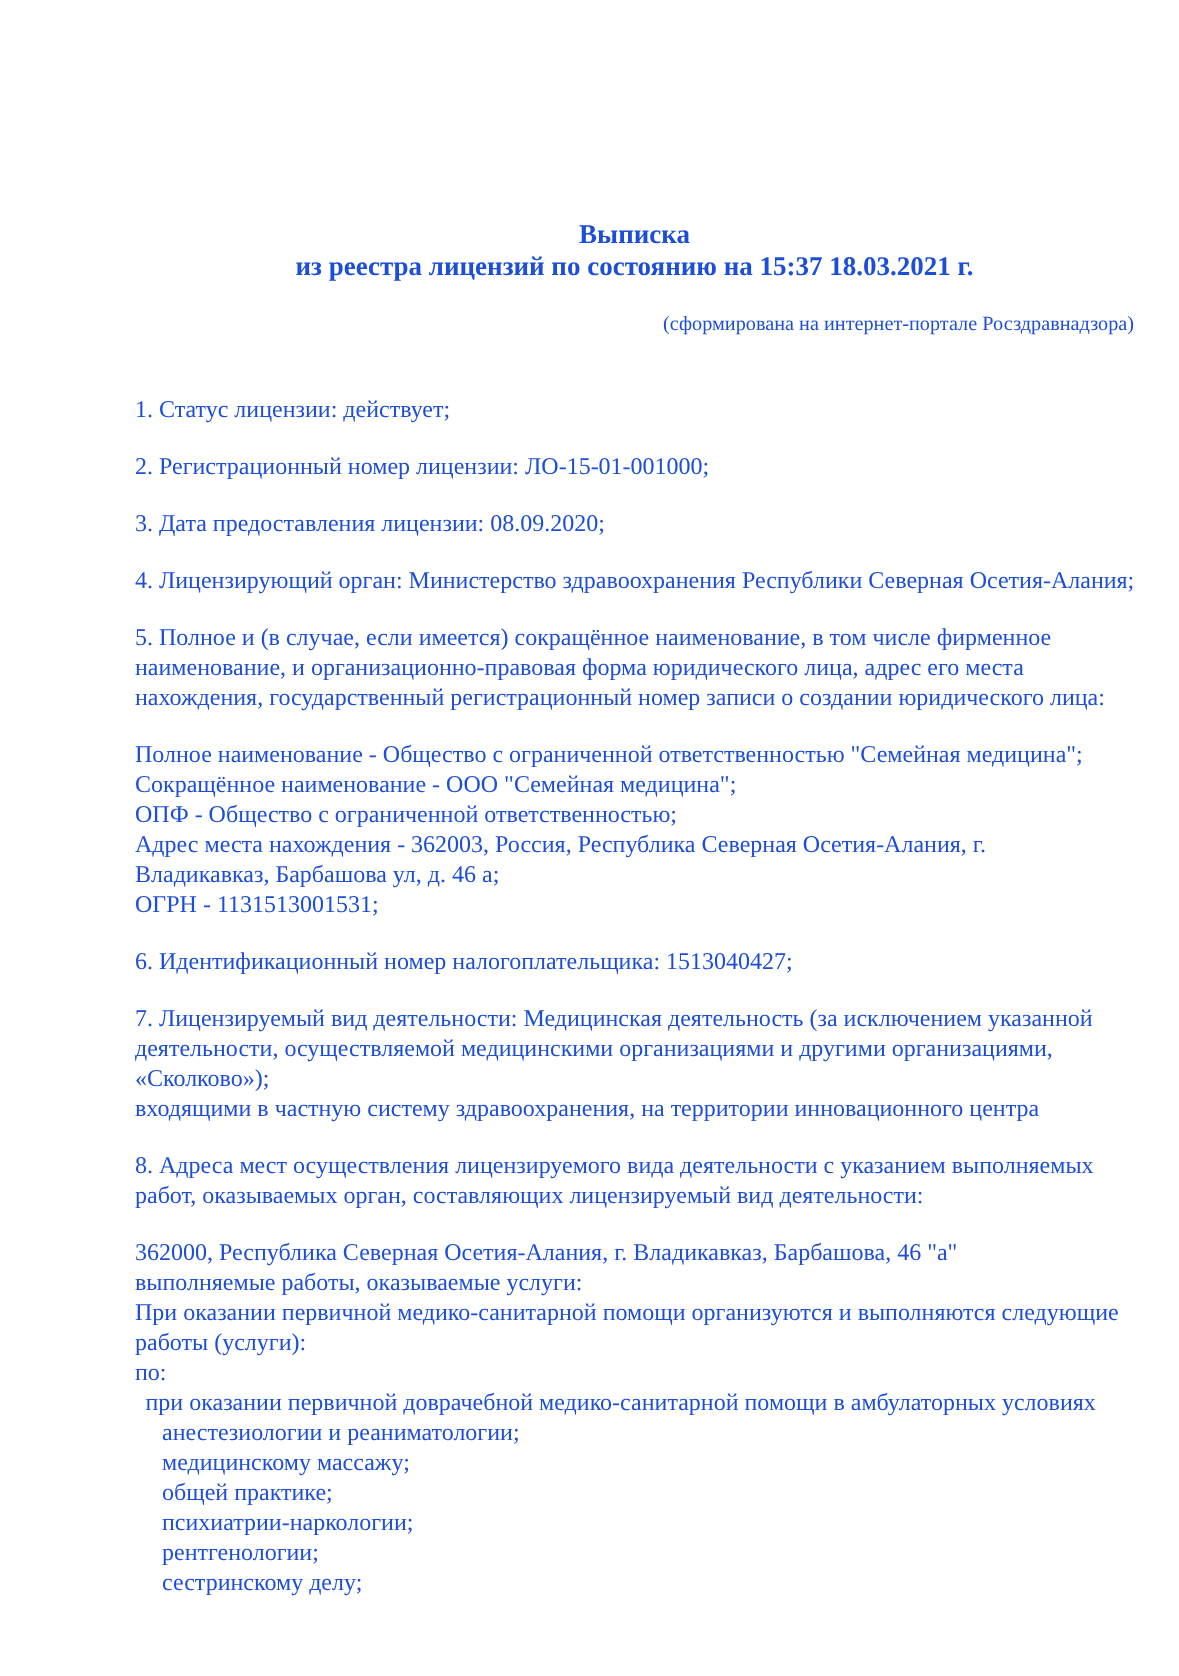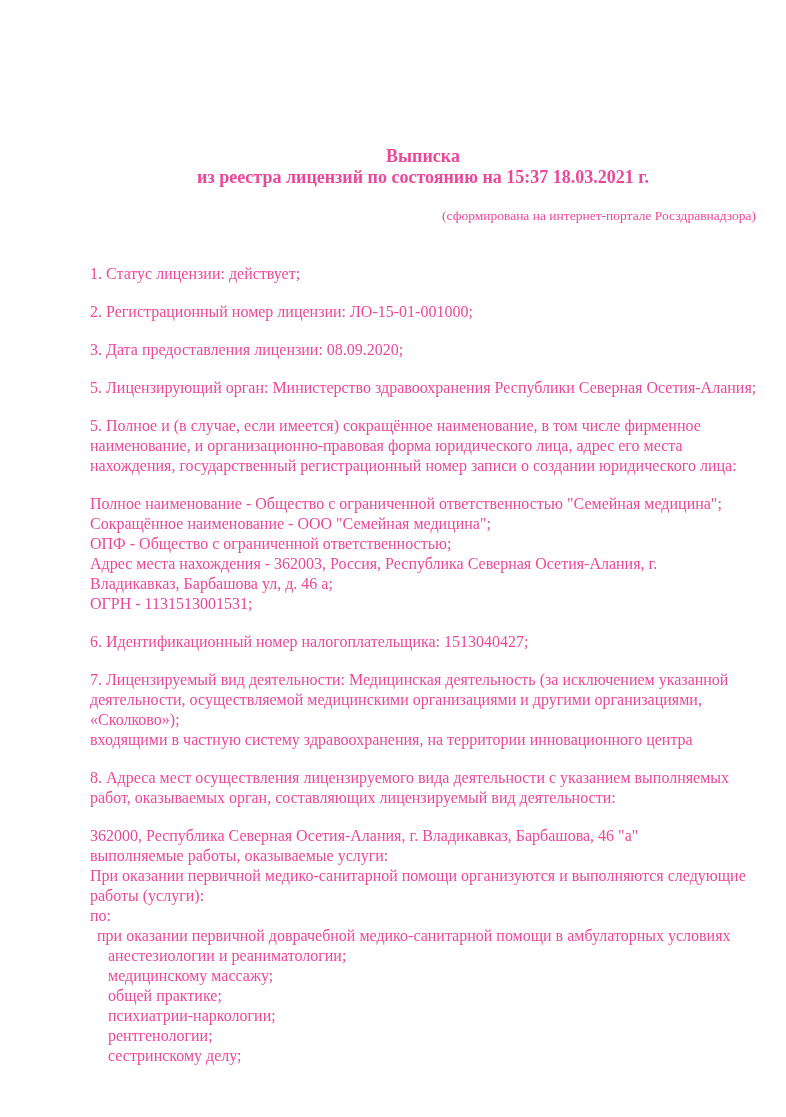--- a/index.html
+++ b/index.html
@@ -5,21 +5,21 @@
   html, body { margin: 0; padding: 0; background: #ffffff; }
   .page {
     position: relative;
     width: 786px;
     height: 1117px;
     box-sizing: border-box;
     background: #ffffff;
     padding: 146px 30px 0 90px;
     overflow: hidden;
     font-family: "Liberation Serif", "DejaVu Serif", serif;
-    color: #ec4899;
+    color: #1d4ed8;
   }
   .title {
     text-align: center;
     font-weight: 700;
     font-size: 18px;
     line-height: 21px;
   }
   .subtitle {
     text-align: right;
     font-size: 13.5px;
@@ -51,21 +51,21 @@
       <div class="para">
         <div class="line">1. Статус лицензии: действует;</div>
       </div>
       <div class="para">
         <div class="line">2. Регистрационный номер лицензии: ЛО-15-01-001000;</div>
       </div>
       <div class="para">
         <div class="line">3. Дата предоставления лицензии: 08.09.2020;</div>
       </div>
       <div class="para">
-        <div class="line">5. Лицензирующий орган: Министерство здравоохранения Республики Северная Осетия-Алания;</div>
+        <div class="line">4. Лицензирующий орган: Министерство здравоохранения Республики Северная Осетия-Алания;</div>
       </div>
       <div class="para">
         <div class="line">5. Полное и (в случае, если имеется) сокращённое наименование, в том числе фирменное</div>
         <div class="line">наименование, и организационно-правовая форма юридического лица, адрес его места</div>
         <div class="line">нахождения, государственный регистрационный номер записи о создании юридического лица:</div>
       </div>
       <div class="para">
         <div class="line">Полное наименование - Общество с ограниченной ответственностью "Семейная медицина";</div>
         <div class="line">Сокращённое наименование - ООО "Семейная медицина";</div>
         <div class="line">ОПФ - Общество с ограниченной ответственностью;</div>

